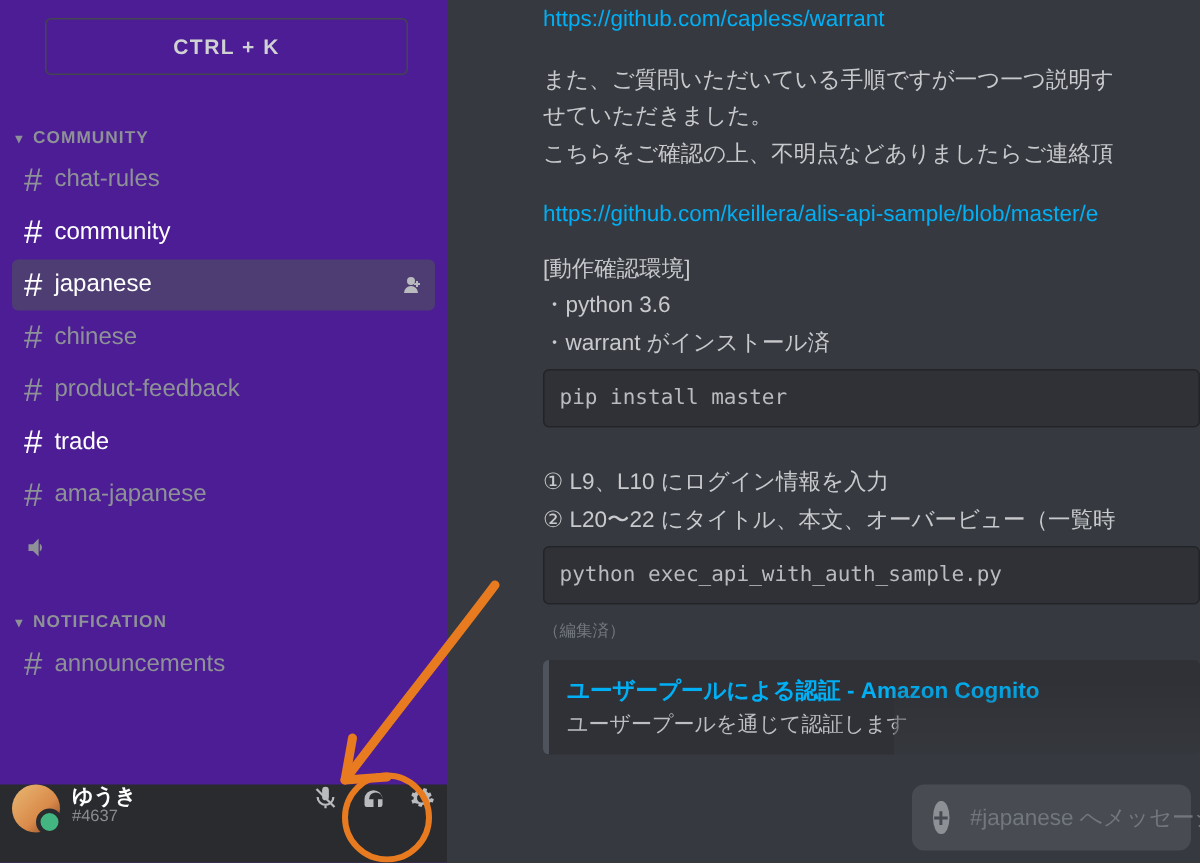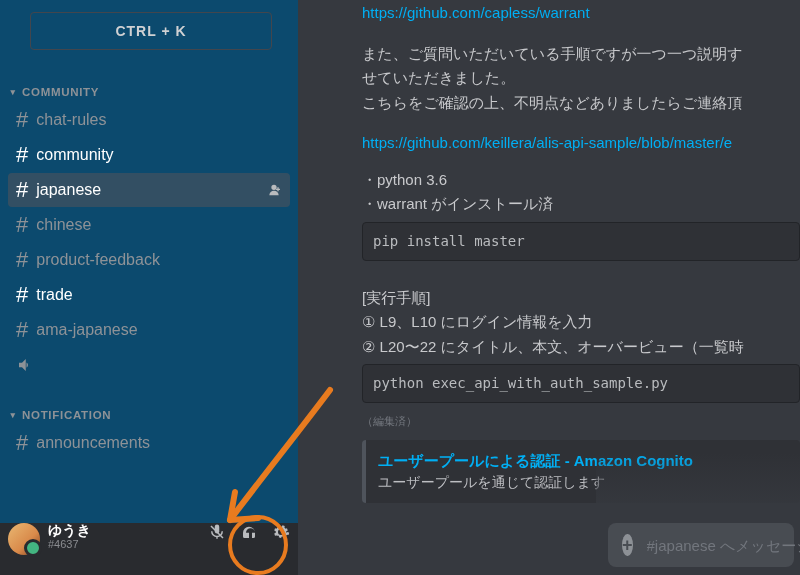--- a/index.html
+++ b/index.html
@@ -11,21 +11,21 @@
     height: 575px;
     overflow: hidden;
     position: relative;
     font-size: 15px;
   }
   .app { display: flex; height: 100%; }
 
   
   .sidebar {
     width: 298px;
-    background: #0c4a6e;
+    background: #4c1d95;
     display: flex;
     flex-direction: column;
     position: relative;
   }
   .search-btn {
     margin: 12px 26px 12px 30px;
     height: 38px;
     border: 1px solid #43464d;
     background: transparent;
     color: #d0d1d3;
@@ -249,25 +249,25 @@
   <main class="main">
     <div class="chat">
       <p><a class="link">https://github.com/capless/warrant</a></p>
       <div style="height:14px"></div>
       <p>また、ご質問いただいている手順ですが一つ一つ説明す</p>
       <p>せていただきました。</p>
       <p>こちらをご確認の上、不明点などありましたらご連絡頂</p>
       <div style="height:14px"></div>
       <p><a class="link">https://github.com/keillera/alis-api-sample/blob/master/e</a></p>
       <div style="height:10px"></div>
+      <p>[動作確認環境]</p>
       <p>・python 3.6</p>
       <p>・warrant がインストール済</p>
       <div class="code-block">pip install master</div>
       <div style="height:18px"></div>
-      <p>[実行手順]</p>
       <p>① L9、L10 にログイン情報を入力</p>
       <p>② L20〜22 にタイトル、本文、オーバービュー（一覧時</p>
       <div class="code-block">python exec_api_with_auth_sample.py</div>
       <span class="edited">（編集済）</span>
       <div class="embed">
         <div class="embed-title">ユーザープールによる認証 - Amazon Cognito</div>
         <div class="embed-desc">ユーザープールを通じて認証します</div>
       </div>
     </div>
 

